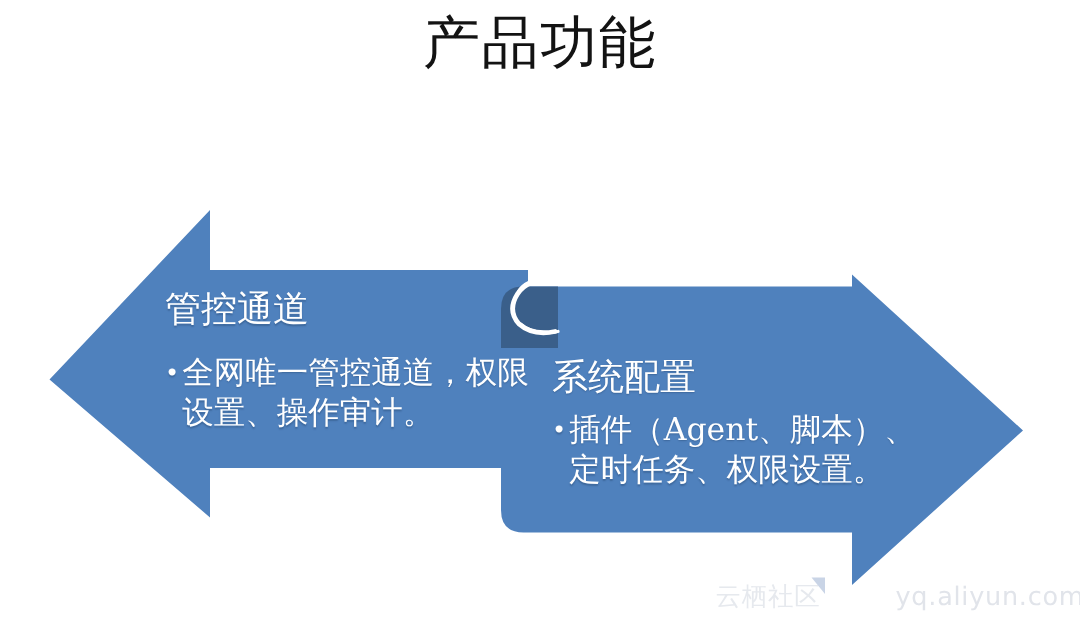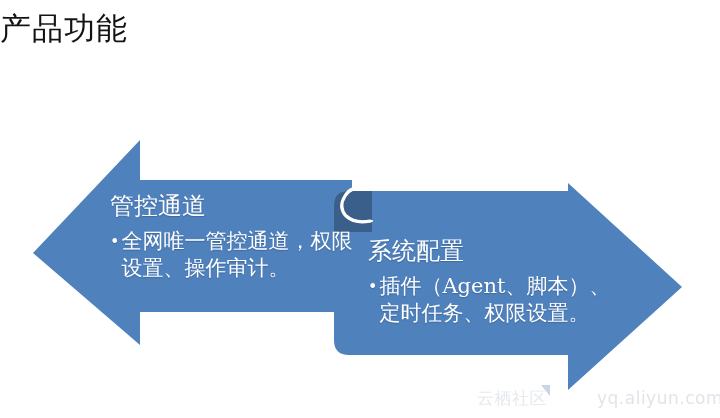--- a/index.html
+++ b/index.html
@@ -17,22 +17,23 @@
     background: #ffffff;
     overflow: hidden;
   }
 
   
   #slide-title {
     position: absolute;
     left: 0;
     top: 9px;
     width: 720px;
+    text-align: center;
     font-family: "DejaVu Sans", "Liberation Sans", sans-serif;
-    font-size: 31px;
+    font-size: 38px;
     line-height: 38px;
     color: #131313;
     letter-spacing: 1px;
     white-space: nowrap;
   }
 
   
   #diagram {
     position: absolute;
     left: 0;
@@ -75,21 +76,21 @@
   }
   .bullet-body {
     flex: 1 1 auto;
   }
 
   #left-block {
     left: 110px;
     top: 191px;
     width: 245px;
   }
-  #left-block .arrow-heading { margin-bottom: 7px; }
+  #left-block .arrow-heading { margin-bottom: 14px; }
 
   #right-block {
     left: 368px;
     top: 236px;
     width: 260px;
   }
   #right-block .arrow-heading { margin-bottom: 7px; }
 
   
   #watermark {

